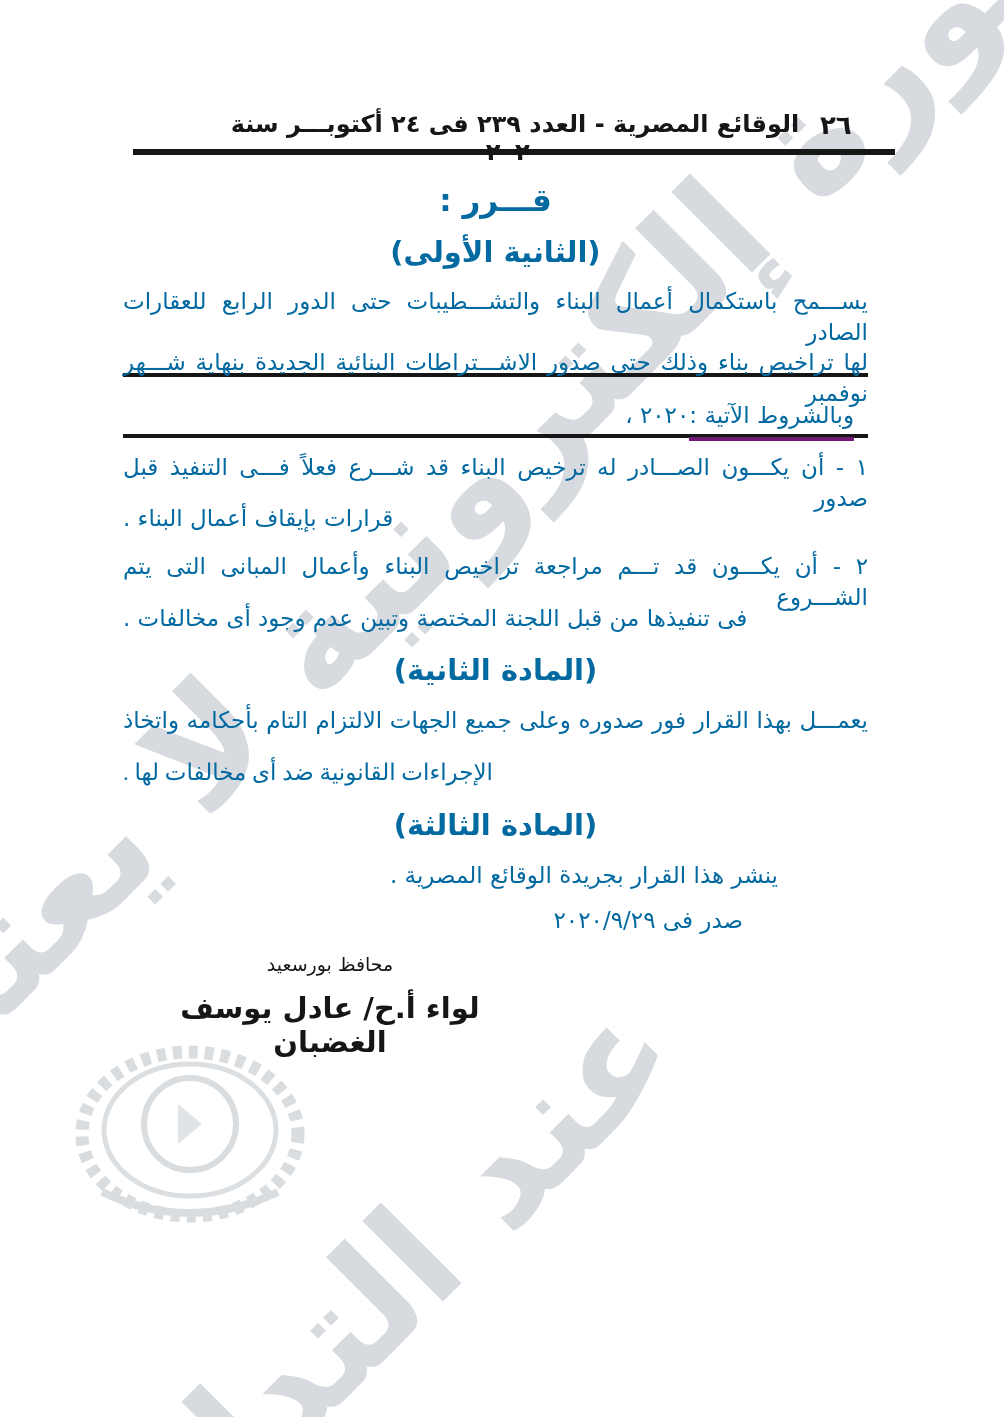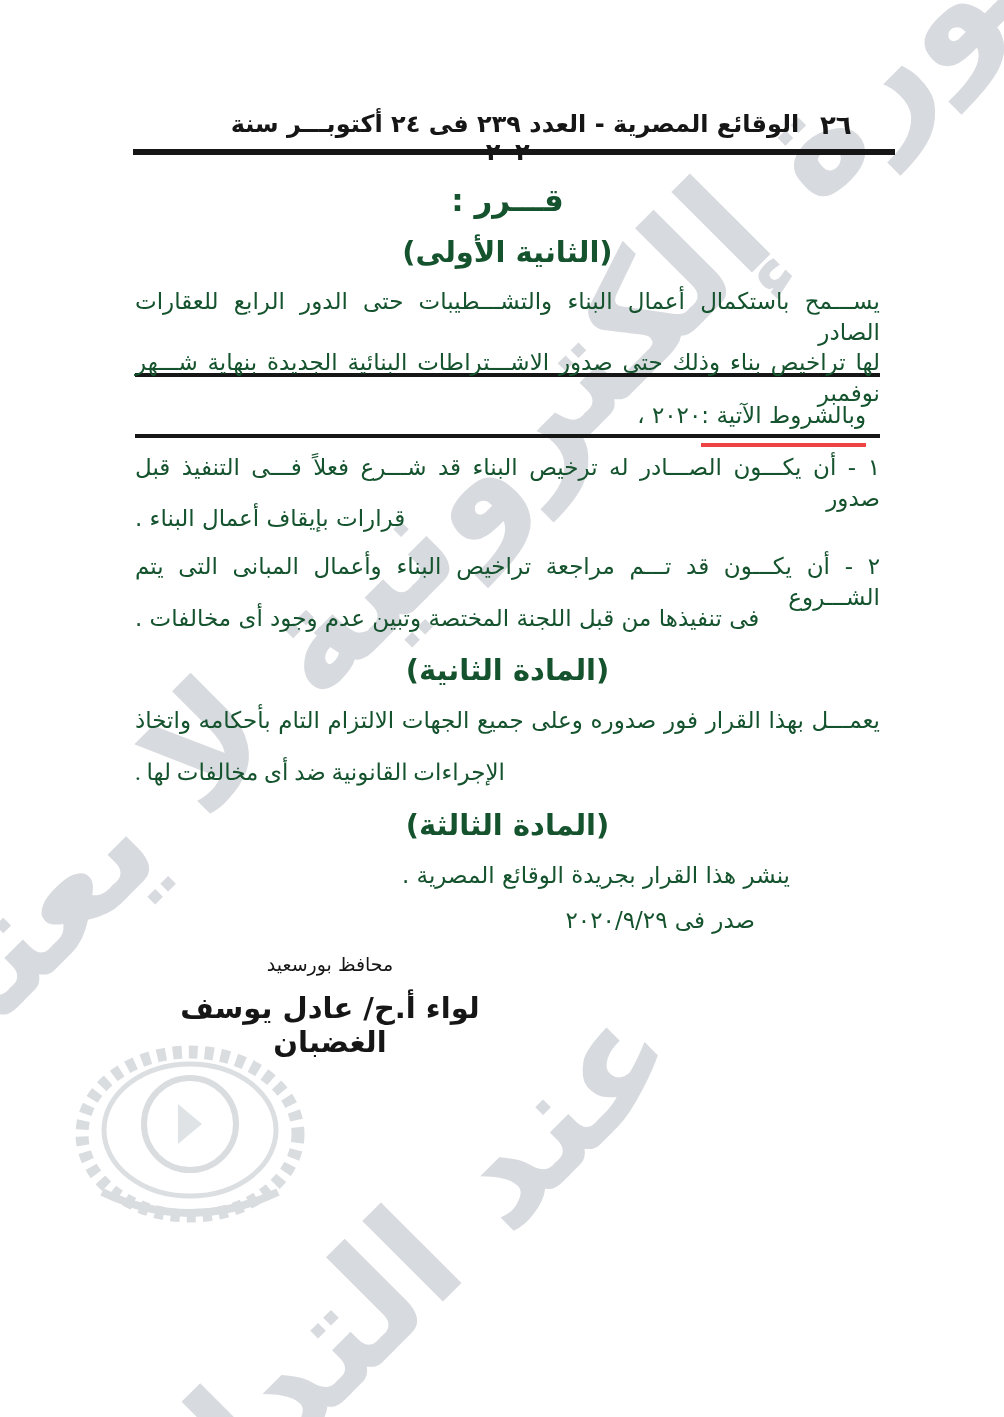--- a/index.html
+++ b/index.html
@@ -13,30 +13,30 @@
     white-space:nowrap;pointer-events:none;transform:rotate(-45deg);
     transform-origin:left bottom;direction:rtl;
   }
   #wm1{left:-200px;top:1100px;}
   #wm2{left:120px;top:1500px;}
   .seal{position:absolute;left:62px;top:1042px;z-index:1;pointer-events:none;}
   
   #content{position:absolute;inset:0;z-index:2;}
   .abs{position:absolute;}
   .line{
-    position:absolute;left:135px;width:745px;direction:rtl;
-    font-size:23px;line-height:1.35;color:#14532d;
+    position:absolute;left:123px;width:745px;direction:rtl;
+    font-size:23px;line-height:1.35;color:#0369a1;
   }
   .justify{text-align:justify;text-align-last:justify;}
   .center{text-align:center;}
   .alignleft{text-align:left;}
   .alignright{text-align:right;}
   .bold{font-weight:bold;}
   .uline{border-bottom:4px solid #161616;padding-bottom:25px;}
-  .u-span{border-bottom:4px solid #ef4444;padding-bottom:15px;}
+  .u-span{border-bottom:4px solid #701a75;padding-bottom:9px;}
   #header-title{top:110px;left:225px;width:580px;font-size:24px;font-weight:bold;text-align:center;direction:rtl;}
   #page-number{top:110px;left:820px;font-size:26px;font-weight:bold;direction:rtl;}
   #header-rule{top:149px;left:133px;width:762px;height:6px;background:#161616;}
   #decision-word{top:180px;font-size:31px;}
   #a1-heading{top:233px;font-size:29px;}
   #a1-l1{top:286px;}
   #a1-l2{top:347px;}
   #a1-l3{top:400px;padding-right:14px;width:731px;}
   #a1-l3 .year{}
   #item1-l1{top:452px;}

